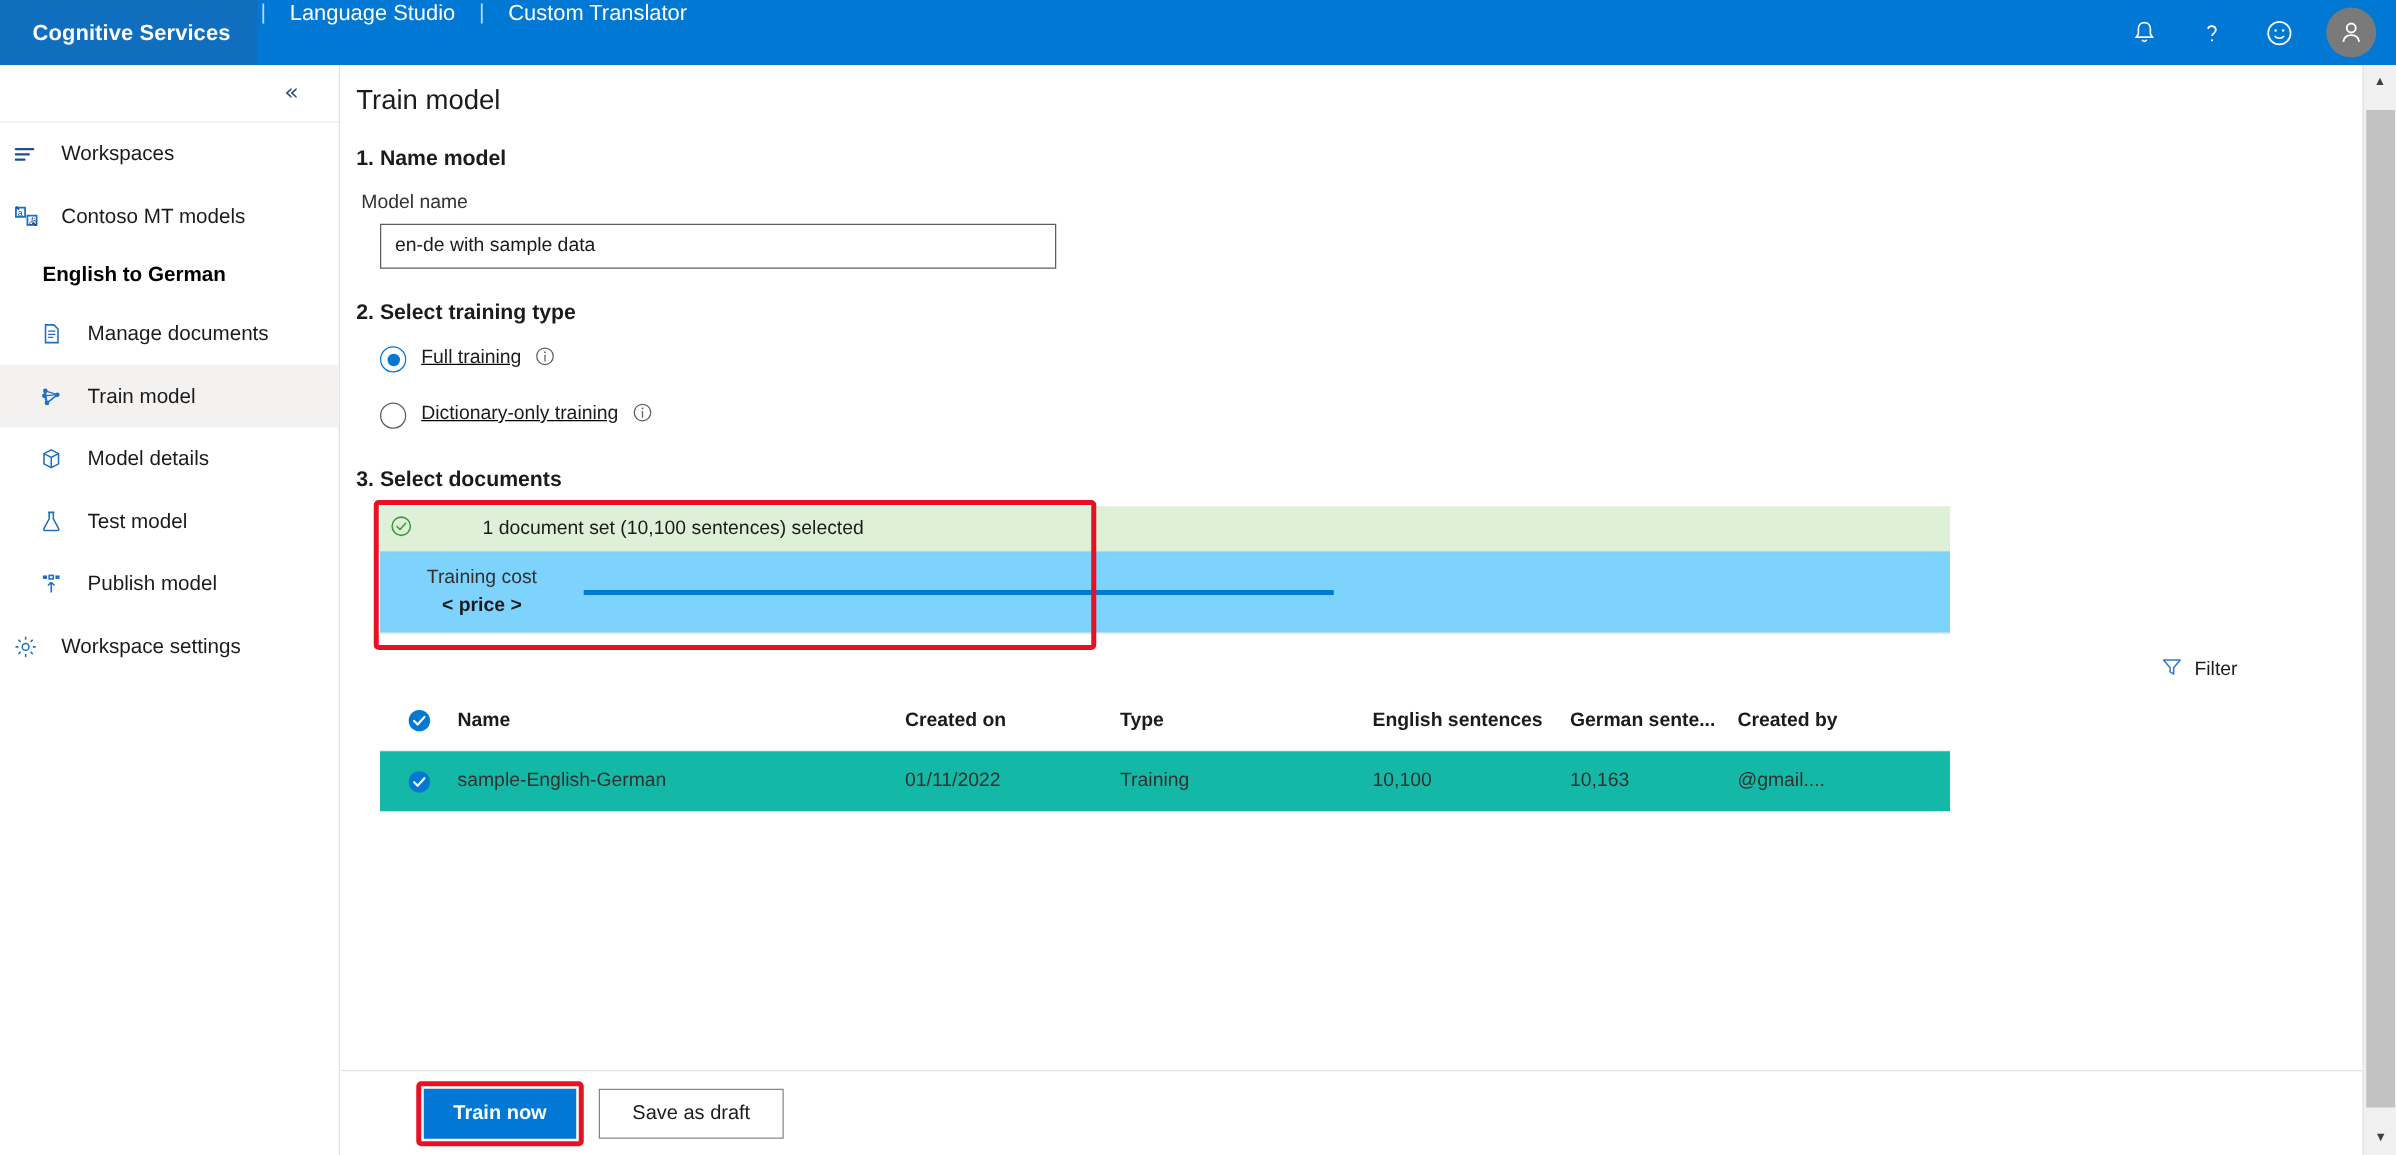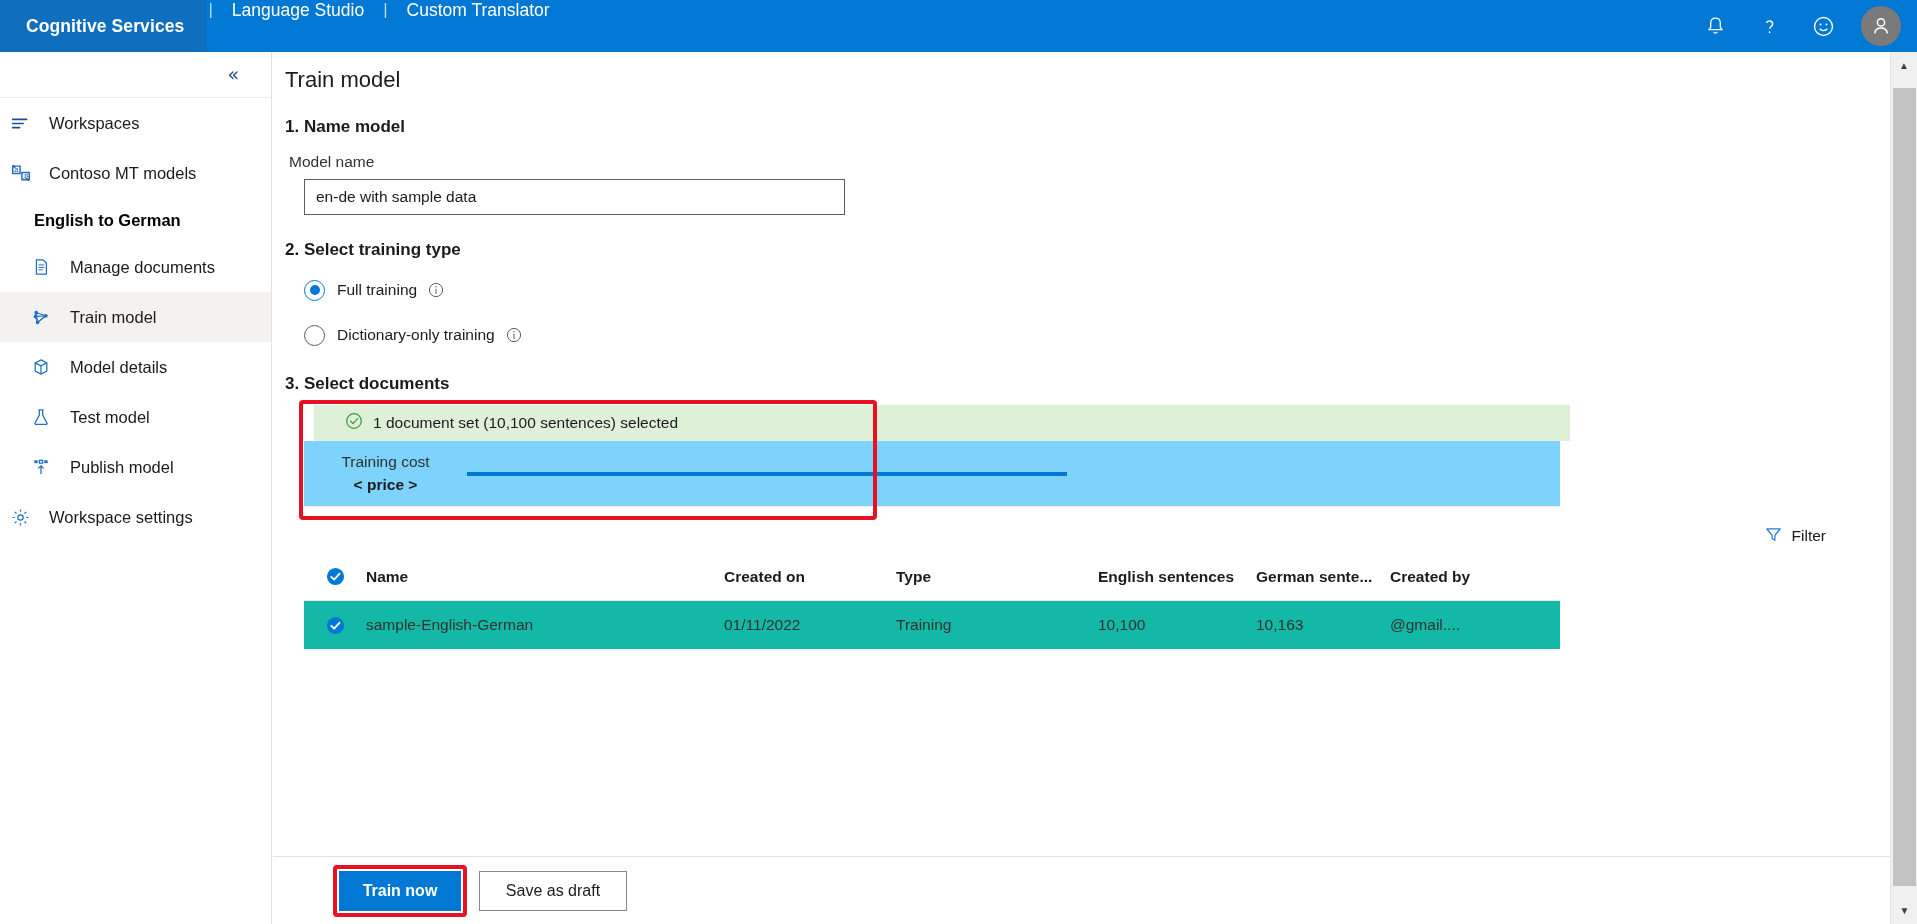--- a/index.html
+++ b/index.html
@@ -102,44 +102,44 @@
   #model-name-input {
     margin-left: 31px; margin-top: 8px;
     width: 541px; height: 36px;
     border: 1px solid #605e5c; background: #fff;
     font-family: "Liberation Sans", sans-serif;
     font-size: 15.5px; color: #1b1b1b;
     padding: 0 11px;
   }
 
   .radio-row {
-    display: flex; align-items: center;
-    margin-left: 31px; height: 26px;
+    display: flex; 
+    margin-left: 31px; height: 26px; text-decoration: underline;
   }
   .radio-outer {
     width: 21px; height: 21px; border-radius: 50%;
     border: 1.6px solid #605e5c; background: #fff;
     display: flex; align-items: center; justify-content: center;
     margin-right: 12px;
   }
   .radio-outer.on { border-color: #0078d4; border-width: 1.8px; }
   .radio-dot { width: 10px; height: 10px; border-radius: 50%; background: #0078d4; }
   .radio-label { font-size: 15.5px; color: #1b1b1b; }
   .info-icon {
     margin-left: 11px; width: 16px; height: 16px;
     display: inline-flex; align-items: center; justify-content: center;
   }
 
   
   #doc-summary-wrap { position: relative; margin-top: 11px; }
   #green-banner {
     height: 36px; background: #dff0d8;
     display: flex; align-items: center;
-    padding-left: 31px;
-    width: 1256px; margin-left: 41px;
+    padding-left: 8px;
+    width: 1256px; margin-left: 31px; gap: 46px;
   }
   #green-banner .txt { font-size: 15.5px; color: #1b1b1b; margin-left: 10px; }
   #cost-panel {
     width: 1256px; margin-left: 31px;
     height: 66px; background: #7dd3fc;
     border-bottom: 1px solid #ededed;
     display: flex; align-items: center;
   }
   #cost-block {
     width: 163px; text-align: center;
@@ -156,21 +156,21 @@
   
   .red-box {
     position: absolute; border: 4px solid #e81123;
     border-radius: 4px; pointer-events: none;
   }
 
   
   #filter-row {
     margin-top: 12px; height: 34px;
     display: flex; align-items: center; justify-content: flex-end;
-    padding-right: 64px;
+    padding-right: 100px;
   }
   #filter-btn { display: flex; align-items: center; gap: 9px; }
   #filter-btn .lbl { font-size: 15.5px; color: #1b1b1b; }
 
   
   #doc-table { margin-left: 31px; width: 1256px; }
   .tbl-row { display: flex; align-items: center; height: 48px; }
   .tbl-head { border-bottom: 1px solid #ededed; }
   .tbl-body-row { background: #14b8a6; }
   .c-check { width: 62px; display: flex; align-items: center; justify-content: flex-start; padding-left: 22px; }

